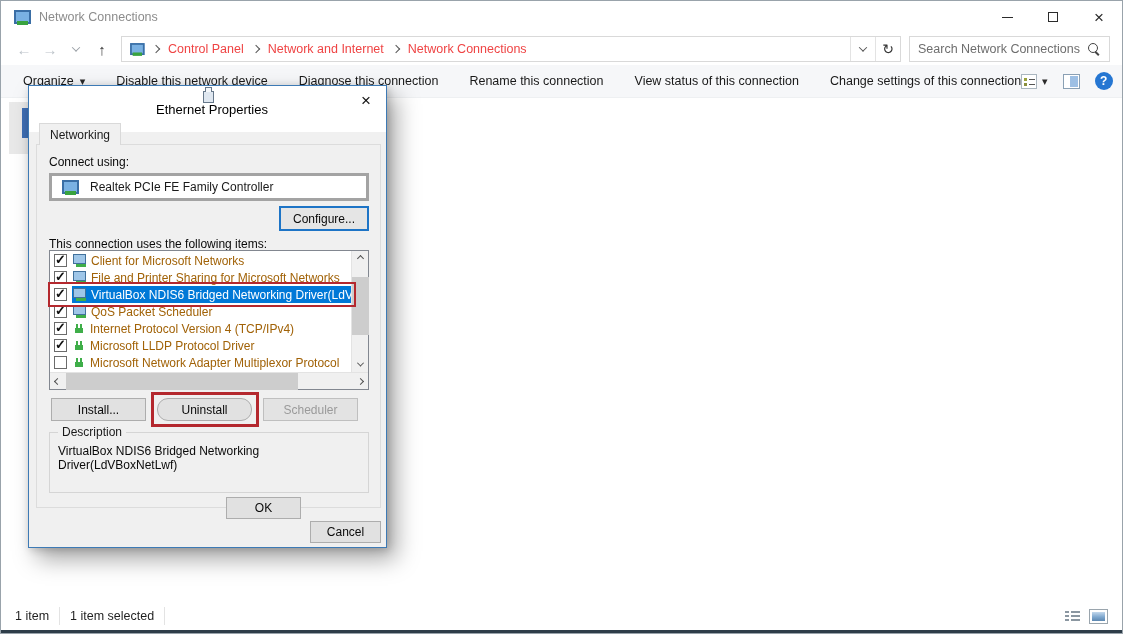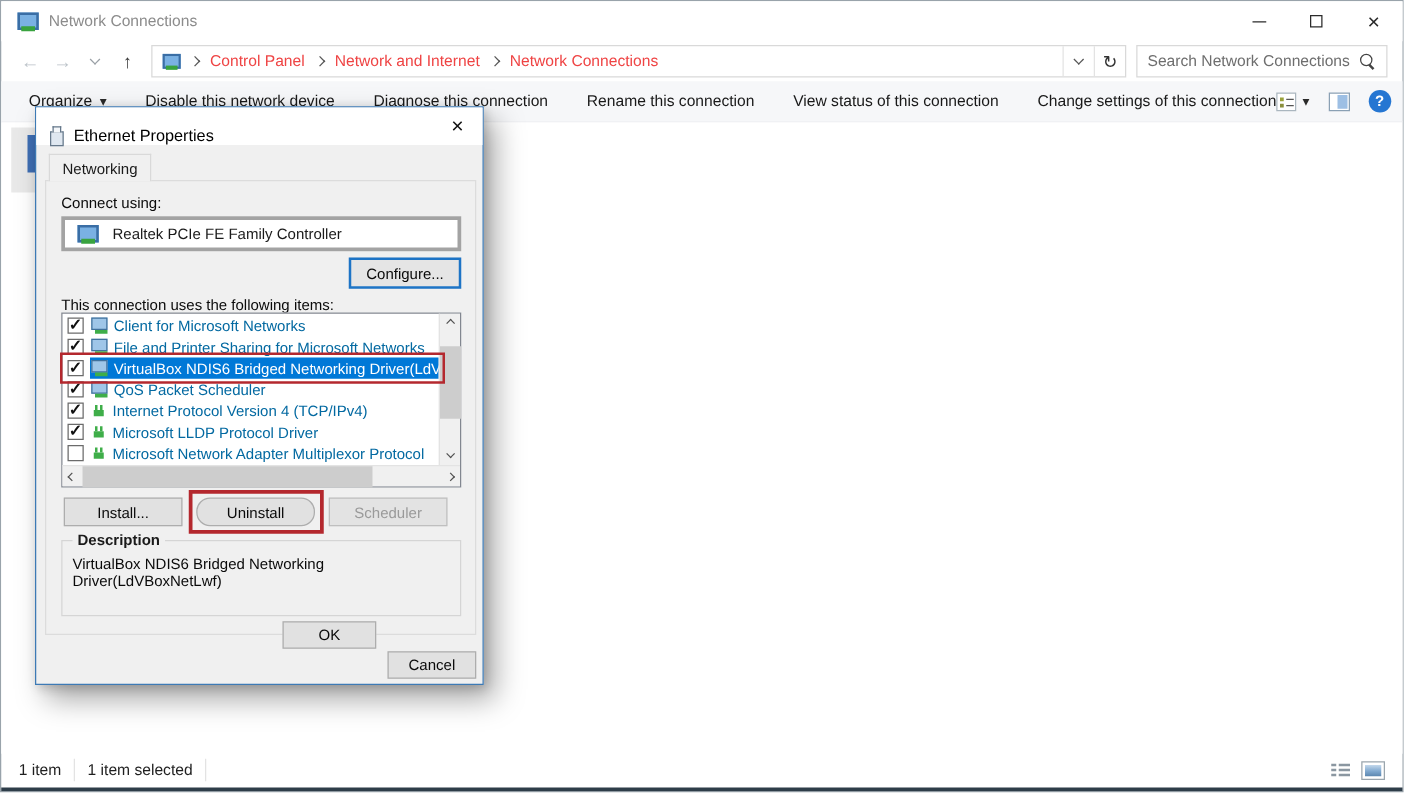--- a/index.html
+++ b/index.html
@@ -73,21 +73,21 @@
   .sb-right { margin-left:auto; display:flex; align-items:center; gap:9px; }
   .dv-icon { width:15px; height:12px; position:relative; }
   .dv-icon::before { content:""; position:absolute; left:0; top:1px; width:4px; height:2px; background:#8b97a1; box-shadow:0 4px 0 #8b97a1, 0 8px 0 #8b97a1; }
   .dv-icon::after { content:""; position:absolute; left:6px; top:1px; width:9px; height:2px; background:#8b97a1; box-shadow:0 4px 0 #8b97a1, 0 8px 0 #8b97a1; }
   .tv-icon { width:19px; height:15px; border:1px solid #9aa5ad; background:#fff; position:relative; }
   .tv-icon::after { content:""; position:absolute; left:2px; top:2px; right:2px; bottom:2px; background:linear-gradient(180deg,#c3d8ec 0%,#7fa8cf 55%,#5c87b0 100%); }
   .bottom-strip { position:absolute; left:0; right:0; bottom:0; height:3px; background:#2e3d49; }
 
   
   .dialog { position:absolute; left:27px; top:84px; width:359px; height:463px; background:#f0f0f0; border:1px solid #3d7ab5; box-shadow:9px 11px 22px rgba(0,0,0,0.35), 2px 2px 8px rgba(0,0,0,0.18); z-index:10; }
-  .dlg-title { height:30px; background:#fff; display:flex; align-items:flex-end; padding:0 10px; position:relative; }
+  .dlg-title { height:46px; background:#fff; display:flex; align-items:center; padding:0 10px; position:relative;flex-direction:column; }
   .eth-icon { width:11px; height:16px; position:relative; flex:none; }
   .eth-icon::before { content:""; position:absolute; left:1px; top:5px; width:9px; height:10px; background:#dfe7f0; border:1px solid #66788a; }
   .eth-icon::after { content:""; position:absolute; left:3px; top:1px; width:5px; height:4px; border:1px solid #66788a; border-bottom:none; background:#f4f7fa; }
   .dlg-title-text { margin-left:9px; font-size:13px; color:#000; }
   .dlg-close { position:absolute; right:3px; top:2px; width:34px; height:26px; display:flex; align-items:center; justify-content:center; color:#111; }
   .dlg-close::before { content:"×"; font-size:17px; }
   .dlg-tab { position:absolute; left:10px; top:37px; min-width:72px; height:22px; padding:0 10px; background:#f0f0f0; border:1px solid #d9d9d9; border-bottom:none; z-index:3; display:flex; align-items:center; justify-content:center; font-size:12px; }
   .dlg-pane { position:absolute; left:7px; top:58px; width:345px; height:364px; border:1px solid #dcdcdc; background:#f0f0f0; }
   .dlg-label { position:absolute; font-size:12px; color:#0a0a0a; }
   .lbl-connect { left:20px; top:69px; }
@@ -111,34 +111,34 @@
   .row-body { display:flex; align-items:center; flex:1; height:17px; overflow:hidden; white-space:nowrap; }
   .row.selected .row-body { background:#0078d7; }
   .row.selected .row-label { color:#fff; }
   .row-icon { flex:none; }
   .icon-nic { width:16px; height:13px; position:relative; margin-right:3px; }
   .icon-nic::before { content:""; position:absolute; left:1px; top:0; width:11px; height:8px; background:#9fc6e8; border:1px solid #41719c; }
   .icon-nic::after { content:""; position:absolute; left:4px; bottom:0; width:10px; height:3px; background:#3fae49; }
   .icon-plug { width:14px; height:13px; position:relative; margin-right:4px; }
   .icon-plug::before { content:""; position:absolute; left:3px; top:6px; width:8px; height:5px; background:#3fae49; }
   .icon-plug::after { content:""; position:absolute; left:4px; top:2px; width:2px; height:4px; background:#3fae49; box-shadow:4px 0 0 #3fae49; }
-  .row-label { font-size:12px; color:#0369a1; }
+  .row-label { font-size:12px; color:#a16207; }
   .vscroll { position:absolute; right:0; top:0; width:17px; height:121px; background:#f0f0f0; border-left:1px solid #e3e3e3; }
   .vs-arrow { position:absolute; left:0; width:17px; height:15px; display:flex; align-items:center; justify-content:center; }
   .vs-up { top:0; } .vs-down { bottom:0; }
   .vthumb { position:absolute; left:0; top:26px; width:17px; height:58px; background:#cdcdcd; }
   .hscroll { position:absolute; left:0; bottom:0; height:17px; width:318px; background:#f0f0f0; border-top:1px solid #e3e3e3; }
   .hs-arrow { position:absolute; top:0; width:15px; height:17px; display:flex; align-items:center; justify-content:center; }
   .hs-left { left:0; } .hs-right { right:0; }
   .hthumb { position:absolute; left:16px; top:0; width:232px; height:17px; background:#cdcdcd; }
   .sch { width:5px; height:5px; border-right:1.3px solid #505050; border-bottom:1.3px solid #505050; display:inline-block; }
 
   
   .desc-group { position:absolute; left:20px; top:346px; width:320px; height:61px; border:1px solid #d5d5d5; }
-  .desc-legend { position:absolute; top:-8px; left:8px; background:#f0f0f0; padding:0 4px; font-size:12px;font-weight:bold; }
+  .desc-legend { position:absolute; top:-8px; left:8px; background:#f0f0f0; padding:0 4px; font-size:12px; }
   .desc-text { padding:11px 8px 0 8px; font-size:12px; color:#0a0a0a; }
 
   
   .anno { position:absolute; border:3px solid #b4282e; background:transparent; pointer-events:none; z-index:30; }
   .anno-row { left:19px; top:196px; width:308px; height:25px; border-width:2.5px; }
   .anno-uninstall { left:122px; top:306px; width:108px; height:35px; }
 </style>
 <style>.row.selected .row-body{background:#0078d7;}.anno{border-color:#b4282e;}.dialog{border-color:#3d7ab5;}</style></head>
 <body>
 

